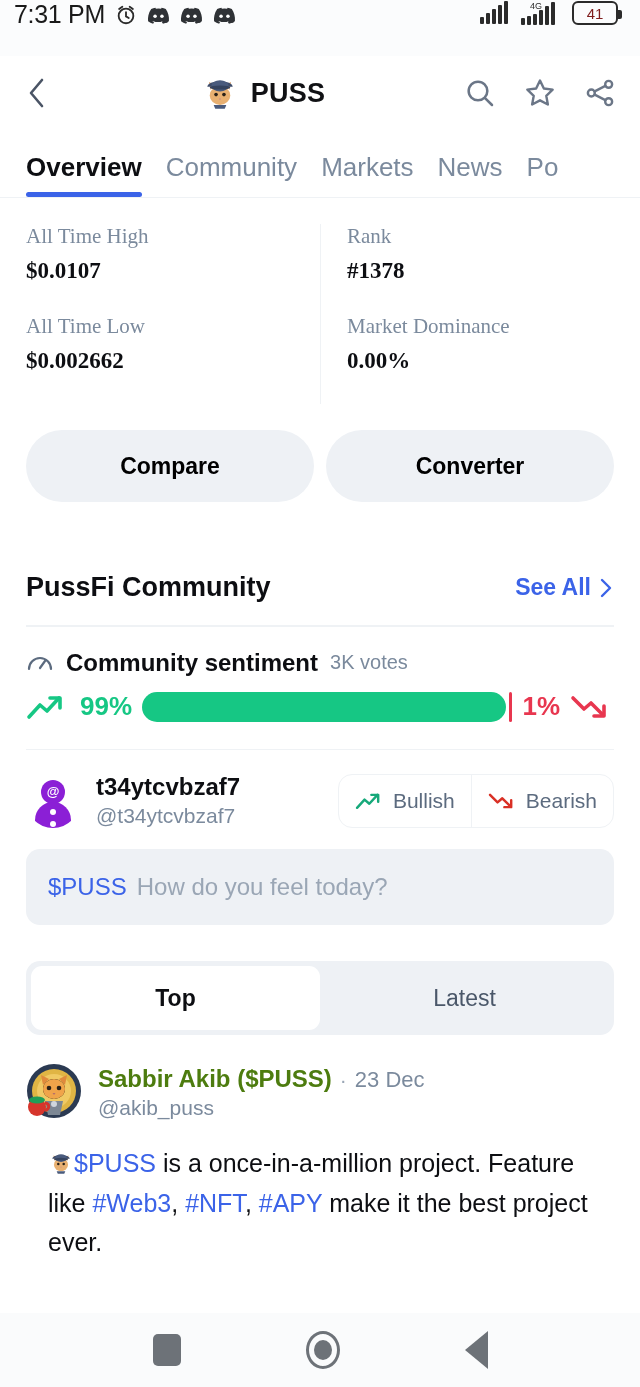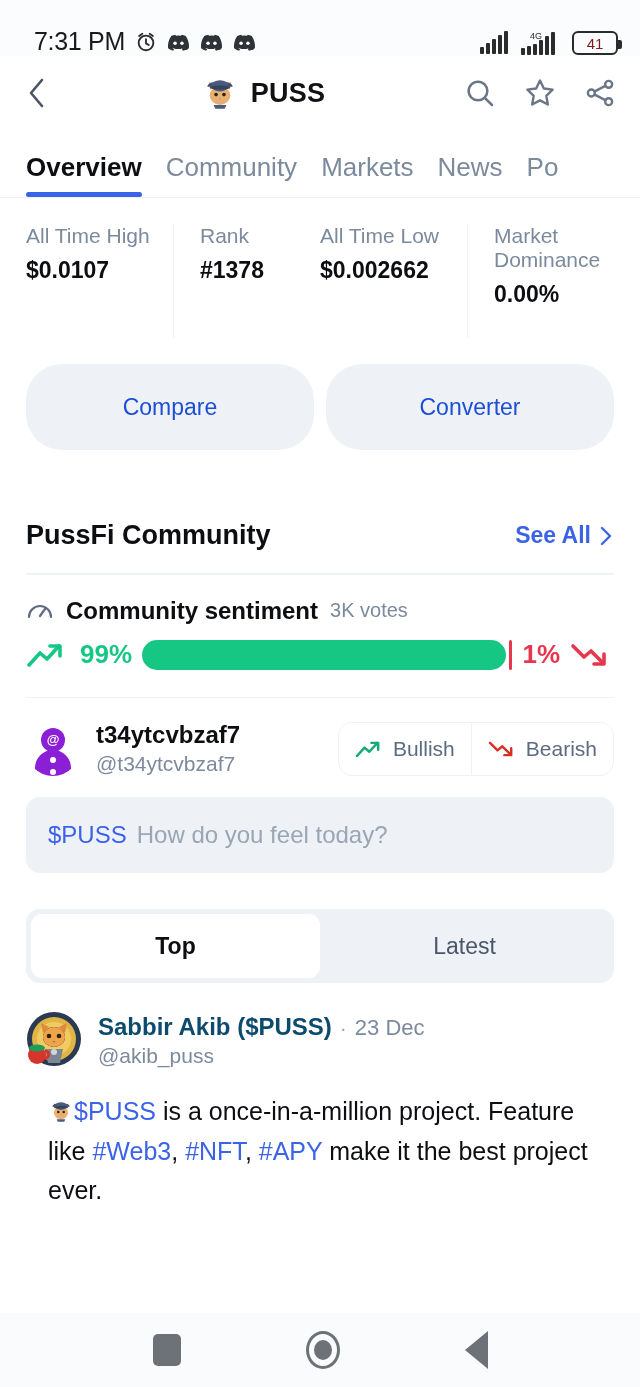--- a/index.html
+++ b/index.html
@@ -6,22 +6,22 @@
   html, body {
     width:640px; height:1387px;
     background:#ffffff;
     font-family:"Liberation Sans", sans-serif;
     overflow:hidden;
   }
   body { position:relative; }
 
   
   .statusbar {
-    height:56px; display:flex; align-items:flex-end;
-    justify-content:space-between; padding:0 22px 0 34px;
+    height:56px; display:flex; align-items:flex-start;
+    justify-content:space-between; padding:0 22px 0 14px;
     background:#fbfcfd;
   }
   .sb-left { display:flex; align-items:center; gap:10px; }
   .sb-time { font-size:25px; color:#1a1a1a; letter-spacing:-0.3px; }
   .sb-right { display:flex; align-items:center; gap:9px; }
   .icon-alarm { width:22px; height:22px; display:block; }
   .icon-discord { width:23px; height:18px; display:block; }
   .battery {
     width:46px; height:24px; border:2.2px solid #2b2b2b; border-radius:6px;
     display:flex; align-items:center; justify-content:center; position:relative;
@@ -56,34 +56,35 @@
   }
   .tab:first-child { padding-left:0; }
   .tab.active { color:#0d0e12; font-weight:700;margin-top:17px; }
   .tab.active:after {
     content:""; position:absolute; left:0; right:24px; bottom:0;
     height:5px; background:#3b63e8; border-radius:3px;
   }
 
   
   .stats {
-    display:grid; grid-template-columns:1fr 1fr 1fr 1fr;
+    display:grid; grid-template-columns:1fr 1fr;
     padding:26px 26px 10px 26px;
+    font-family:Liberation Serif, serif;
   }
   .stat-cell { padding:0 0 30px 0; }
   .stat-cell.right { padding-left:26px; border-left:1.5px solid #eff2f5; }
   .stat-label { font-size:21px; color:#7b8a9d; margin-bottom:9px; }
   .stat-value { font-size:23px; font-weight:700; color:#0d0e12; }
 
   
   .actions { display:flex; gap:12px; padding:16px 26px 0 26px; }
   .pill {
-    flex:1; height:86px; border-radius:36px; background:#eef1f5;
+    flex:1; height:72px; border-radius:36px; background:#eef1f5;
     display:flex; align-items:center; justify-content:center;
-    font-size:23px; font-weight:400; color:#1d4ed8; border:none;
+    font-size:23px; font-weight:700; color:#000000; border:none;
   }
 
   
   .sec-head {
     display:flex; align-items:center; justify-content:space-between;
     padding:70px 26px 22px 26px;
   }
   .sec-title { font-size:27px; font-weight:700; color:#0d0e12; }
   .see-all { display:flex; align-items:center; gap:7px; font-size:23px; font-weight:600; color:#3b63e8; }
 
@@ -152,21 +153,21 @@
     font-size:23px; color:#4a5769; border-radius:11px;
   }
   .seg-btn.active { background:#ffffff; color:#0d0e12; font-weight:700; }
 
   
   .post { padding:28px 26px 0 26px; }
   .post-head { display:flex; align-items:flex-start; gap:16px; }
   .post-avatar { width:56px; height:56px; flex:0 0 auto; display:block; }
   .post-meta { padding-top:2px; }
   .post-name-line { display:flex; align-items:baseline; gap:8px; flex-wrap:wrap; }
-  .post-author { font-size:24px; font-weight:700; color:#0c4a6e; }
+  .post-author { font-size:24px; font-weight:700; color:#4d7c0f; }
   .post-dot { font-size:21px; color:#9aa6b5; }
   .post-date { font-size:22px; color:#7b8a9d; }
   .post-handle { font-size:21px; color:#7b8a9d; margin-top:3px; }
   .post-body {
     font-size:25px; line-height:1.58; color:#0d0e12; margin-top:24px;margin-left:22px;
   }
   .post-body .lnk { color:#3b63e8; }
   .inline-emoji { width:26px; height:26px; vertical-align:-4px; display:inline-block; }
 
   

